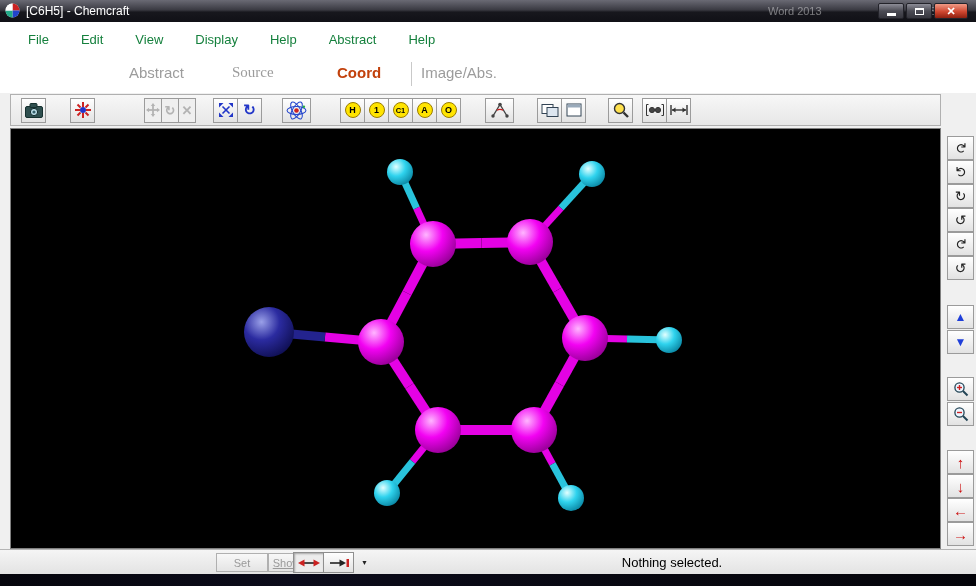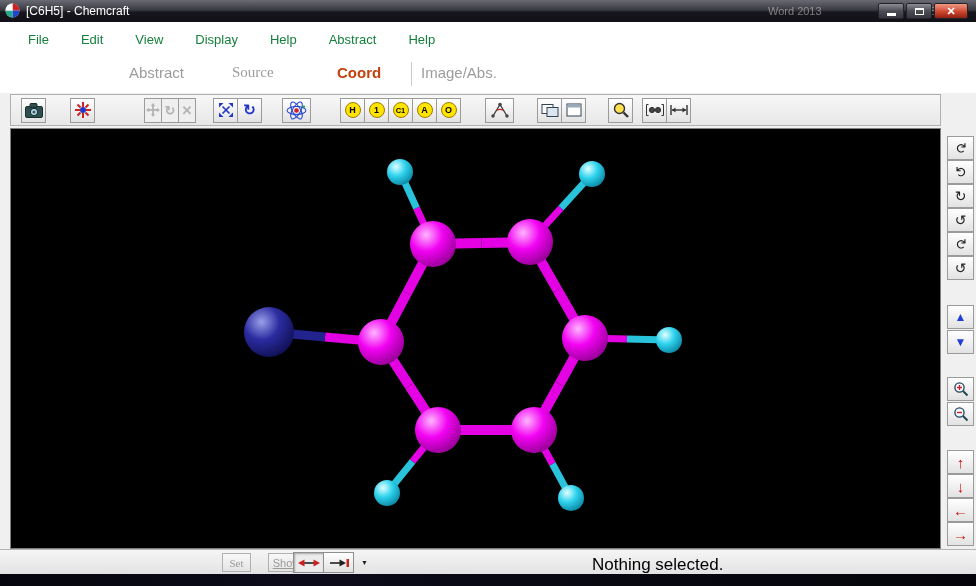--- a/index.html
+++ b/index.html
@@ -75,21 +75,21 @@
   .statusbar { position:absolute; top:549px; left:0; width:976px; height:25px;
     background:linear-gradient(#f5f5f5,#e3e3e3); border-top:1px solid #b4b4b4; box-sizing:border-box; }
   .sb-btn { position:absolute; top:3px; height:19px; border:1px solid #b0b0b0;
     background:linear-gradient(#f8f8f8,#e4e4e4); color:#9a9a9a; font-size:11px;
     display:flex; align-items:center; justify-content:center; box-sizing:border-box; cursor:default; }
   .sb-iconbtn { position:absolute; top:2px; height:21px; width:31px; border:1px solid #8f8f8f;
     background:linear-gradient(#ffffff,#e2e2e2); display:flex; align-items:center; justify-content:center;
     box-sizing:border-box; cursor:default; }
   .sb-iconbtn.pressed { background:#ececec; box-shadow:inset 1px 1px 2px rgba(0,0,0,.3); }
   .sb-drop { position:absolute; left:361px; top:9px; font-size:7px; color:#222; cursor:default; }
-  .sb-msg { position:absolute; left:592px; top:5px; width:160px; text-align:left; font-size:17px; color:#000; }
+  .sb-msg { position:absolute; left:592px; top:5px; width:160px; text-align:center; font-size:13px; color:#000; }
 
   
   .bottom-strip { position:absolute; top:574px; left:0; width:976px; height:12px;
     background:linear-gradient(90deg,#05050c,#0b0b1a 30%,#07070f 70%,#04040a); }
 </style>
 </head>
 <body>
 
 <div class="window">
 
@@ -400,21 +400,21 @@
       </div>
     <div class="rt-btn" style="top:370px;">
         <span class="red-arrow">←</span>
       </div>
     <div class="rt-btn" style="top:394px;">
         <span class="red-arrow">→</span>
       </div>
   </div>
 
   <div class="statusbar">
-    <div class="sb-btn" style="left:222px; width:29px;font-family:Liberation Serif, serif;">Set</div>
+    <div class="sb-btn" style="left:216px; width:52px;">Set</div>
     <div class="sb-btn" style="left:268px; width:37px;text-decoration:underline;">Show</div>
 
     <div class="sb-iconbtn pressed" style="left:293px;">
       <svg width="22" height="10" viewBox="0 0 22 10">
         <line x1="4" y1="5" x2="18" y2="5" stroke="#222" stroke-width="1.6"></line>
         <path d="M0 5 L6.5 1.5 L6.5 8.5 Z" fill="#cc2222"></path>
         <path d="M22 5 L15.5 1.5 L15.5 8.5 Z" fill="#cc2222"></path>
       </svg>
     </div>
     <div class="sb-iconbtn" style="left:323px;">

